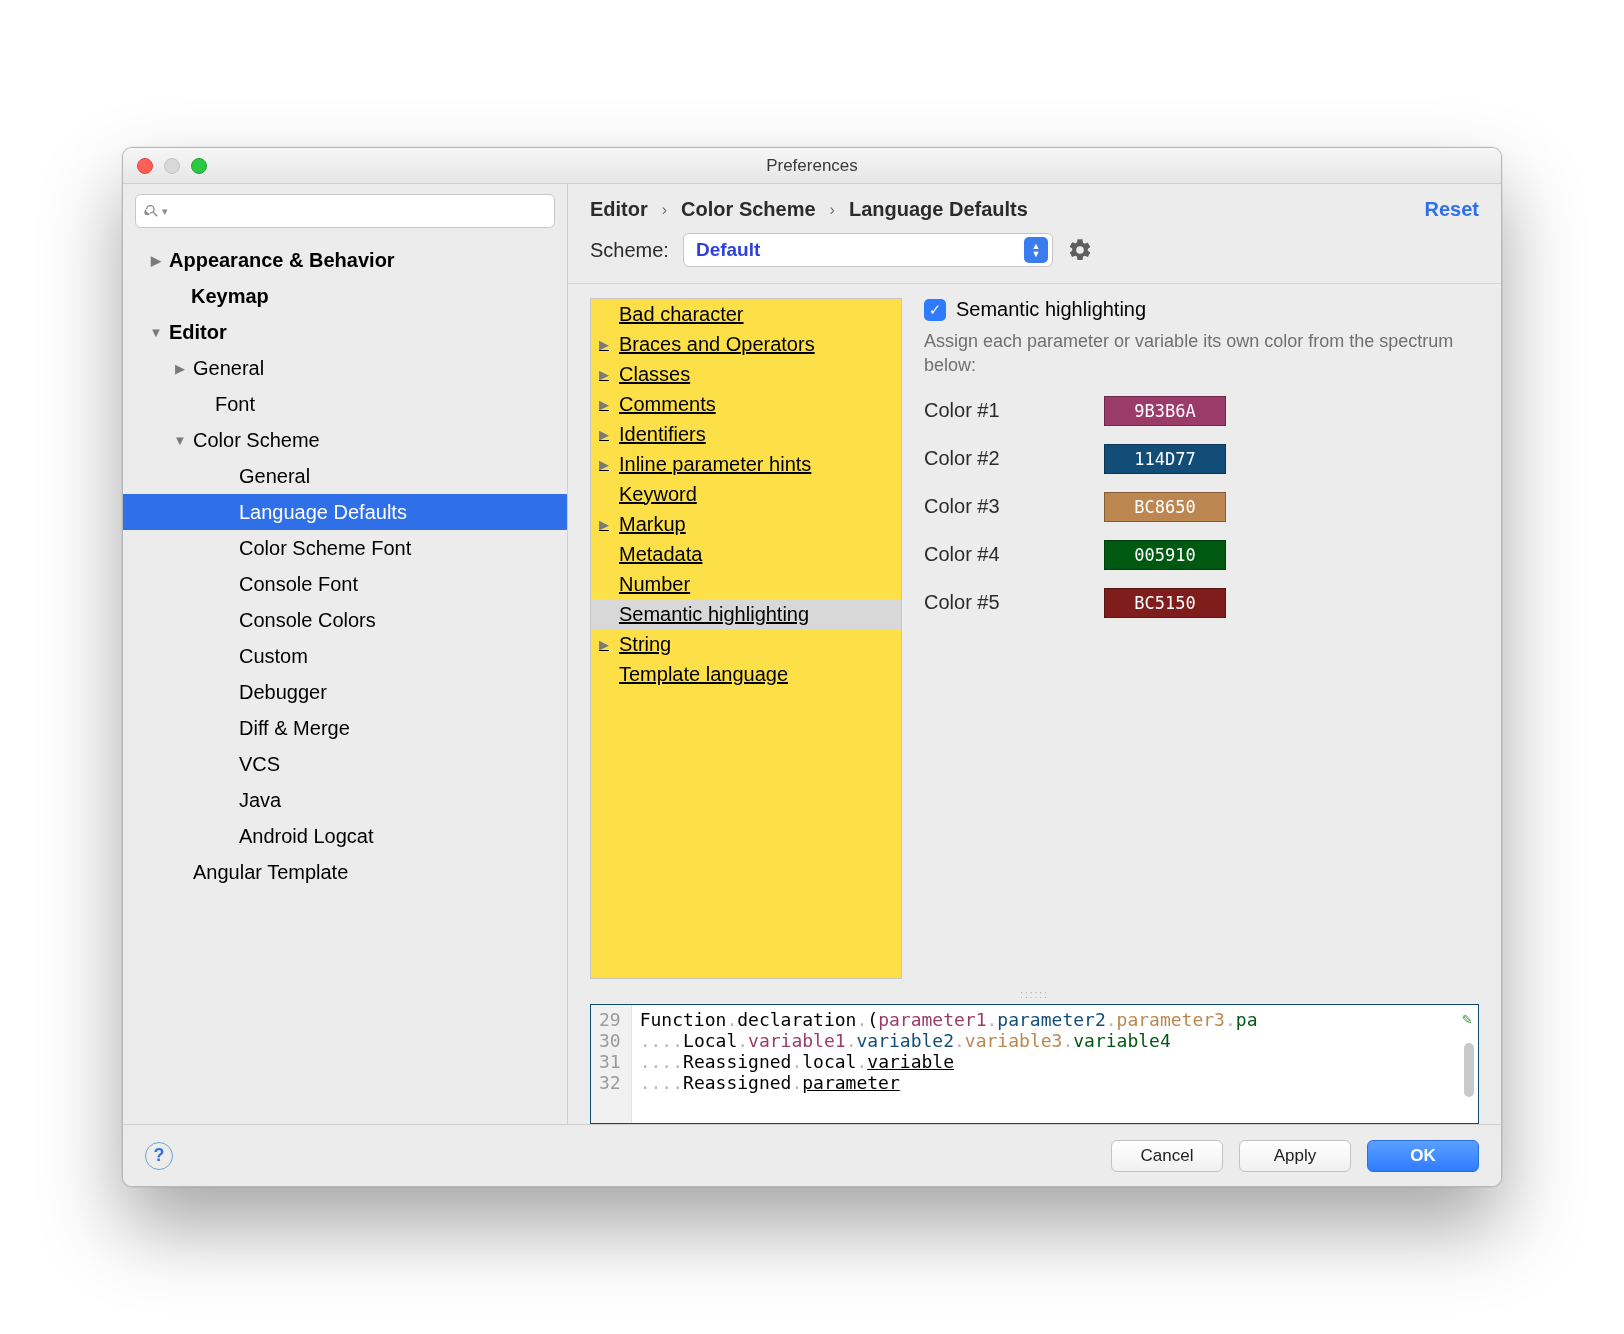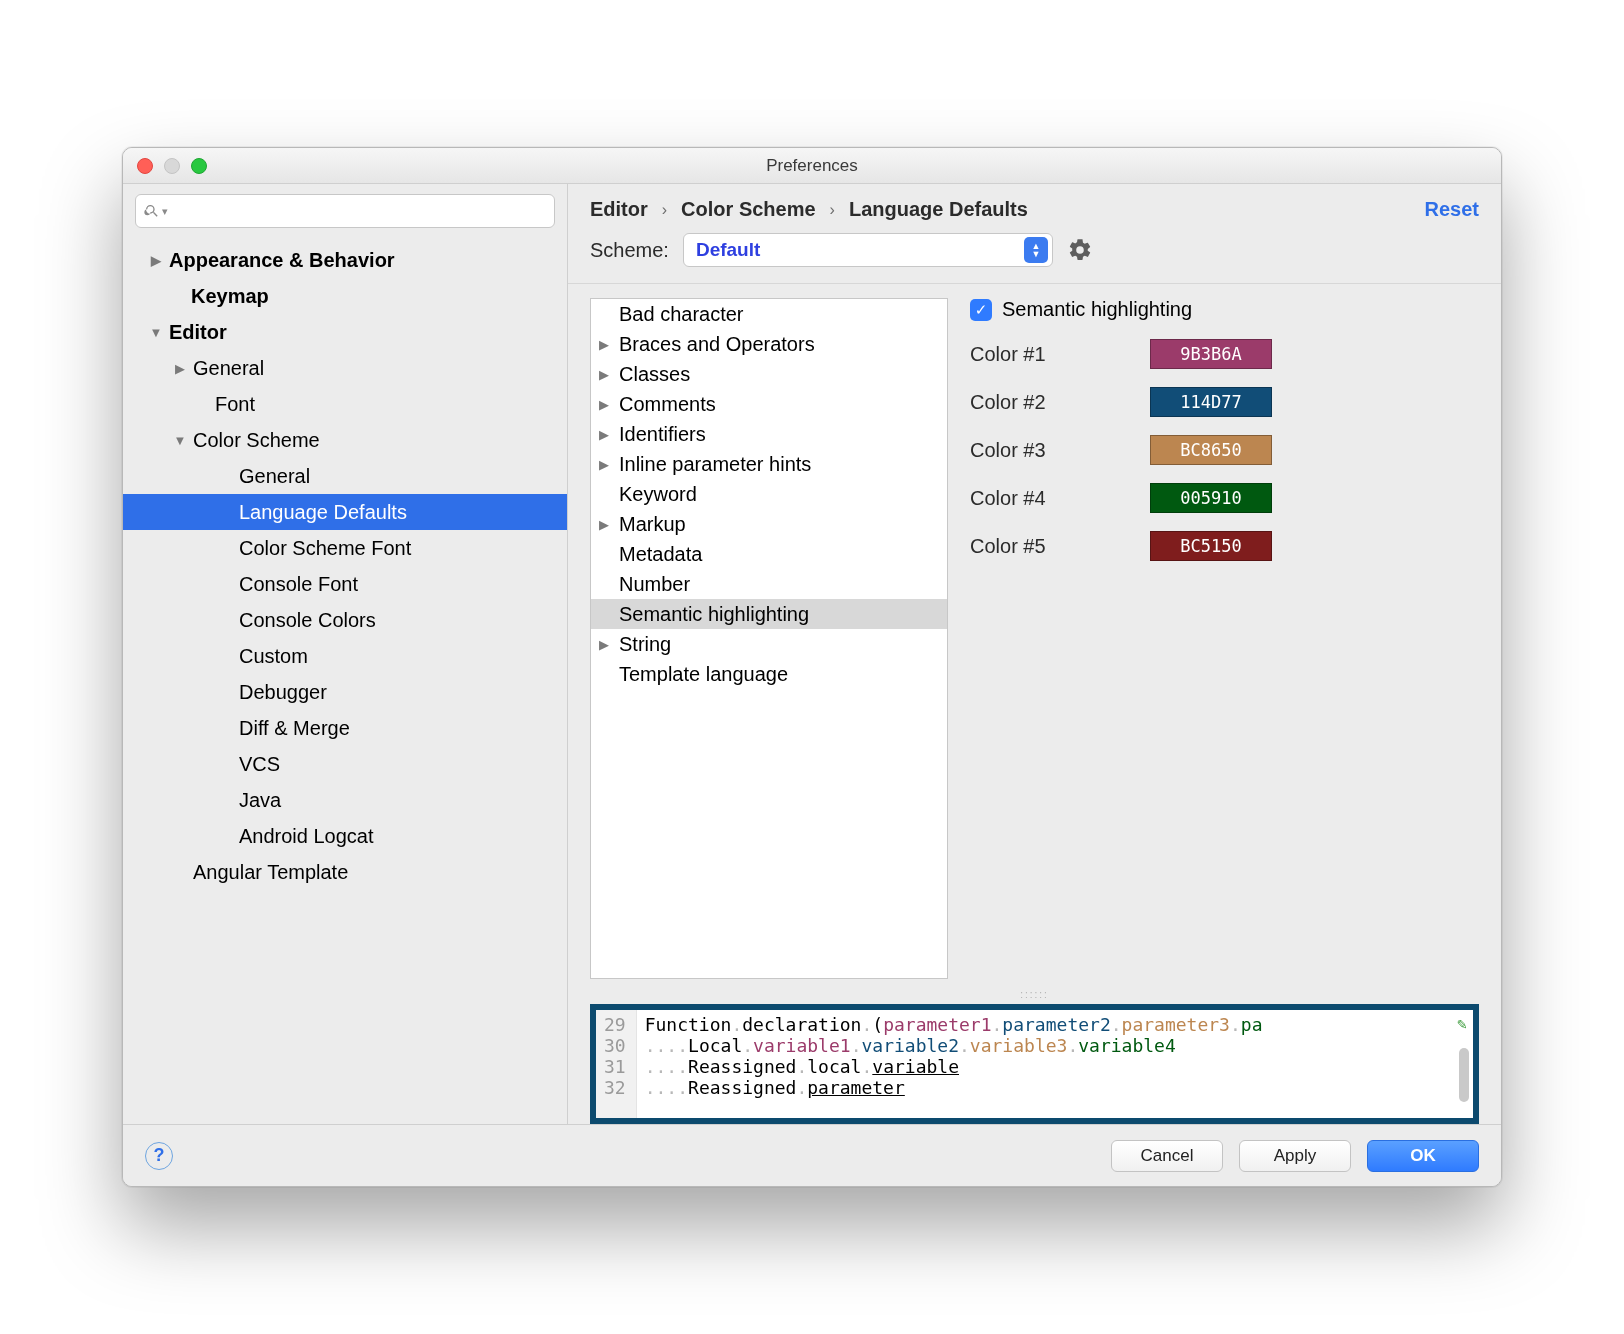--- a/index.html
+++ b/index.html
@@ -72,39 +72,39 @@
   }
   .schemeSelect .updown {
     width:24px; height:26px; border-radius:5px;
     background:#3b7bf0; display:flex; flex-direction:column; align-items:center; justify-content:center;
     color:#fff; font-size:9px; line-height:8px;
   }
   .gear { width:26px; height:26px; color:#5e5e5e; cursor:pointer; }
   .divider { height:1px; background:#d7d7d7; margin:0 0 14px 0; }
   .content { flex:1; display:flex; gap:22px; padding:0 22px; min-height:0; }
   .catlist {
-    width:358px; background:#ffffff; border:1px solid #c7c7c7;
-    font-size:20px; overflow:auto;
+    width:312px; background:#fde047; border:1px solid #c7c7c7;
+    font-size:20px; overflow:auto;text-decoration:underline;
   }
   .catlist .crow { display:flex; align-items:center; height:30px; padding-left:8px; }
   .catlist .crow .exp { width:20px; color:#7a7a7a; font-size:13px; }
   .catlist .crow.sel { background:#d8d8d8; }
   .catlist .crow.indent { padding-left:28px; }
   .rightpane { flex:1; display:flex; flex-direction:column; }
   .checkline { display:flex; align-items:center; gap:10px; font-size:20px; }
   .cbox { width:22px; height:22px; border-radius:5px; background:#2f7bff; display:flex; align-items:center; justify-content:center; color:#fff; font-size:15px; }
   .desc { color:#707070; font-size:18px; margin-top:8px; line-height:1.35; }
   .colortable { margin-top:18px; display:flex; flex-direction:column; gap:18px; }
   .colorrow { display:flex; align-items:center; gap:40px; }
   .colorrow .lbl { width:140px; font-size:20px; color:#2b2b2b; }
   .swatch { width:122px; height:30px; display:flex; align-items:center; justify-content:center;
             font-family: Menlo, Consolas, monospace; font-size:17px; color:#fff; border:1px solid rgba(0,0,0,0.3); }
   .gripper { text-align:center; color:#b0b0b0; font-size:10px; letter-spacing:2px; margin-top:10px; }
   .preview {
-    margin:4px 22px 0 22px; height:120px; background:#fff; border:6px solid #0c4a6e;
+    margin:4px 22px 0 22px; height:120px; background:#fff; border:1px solid #0c4a6e;
     font-family: Menlo, Consolas, monospace; font-size:18px;
     display:flex; position:relative;
   }
   .gutter { background:#f1f1f1; color:#9a9a9a; padding:4px 10px 4px 8px; text-align:right; border-right:1px solid #e4e4e4; }
   .code { padding:4px 8px; white-space:nowrap; overflow:hidden; flex:1; }
   .code .d { color:#b8b8b8; }
   .code .u { text-decoration: underline; }
   .code .c1{color:#9B3B6A;} .code .c2{color:#114D77;} .code .c3{color:#BC8650;}
   .code .c4{color:#005910;}
   .scrollthumb { position:absolute; right:4px; top:38px; width:10px; height:54px; background:#c9c9c9; border-radius:5px; }
@@ -287,20 +287,21 @@
             </div>
             <div class="crow indent">
               <span>Template language</span>
             </div>
           </div>
         <div class="rightpane">
           <div class="checkline">
             <div class="cbox">✓</div>
             <span>Semantic highlighting</span>
           </div>
+          <div class="desc">Assign each parameter or variable its own color from the spectrum below:</div>
           <div class="colortable" id="colortable">
               <div class="colorrow">
                 <div class="lbl">Color #1</div>
                 <div class="swatch" style="background: rgb(155, 59, 106);">9B3B6A</div>
               </div>
               <div class="colorrow">
                 <div class="lbl">Color #2</div>
                 <div class="swatch" style="background: rgb(17, 77, 119);">114D77</div>
               </div>
               <div class="colorrow">

